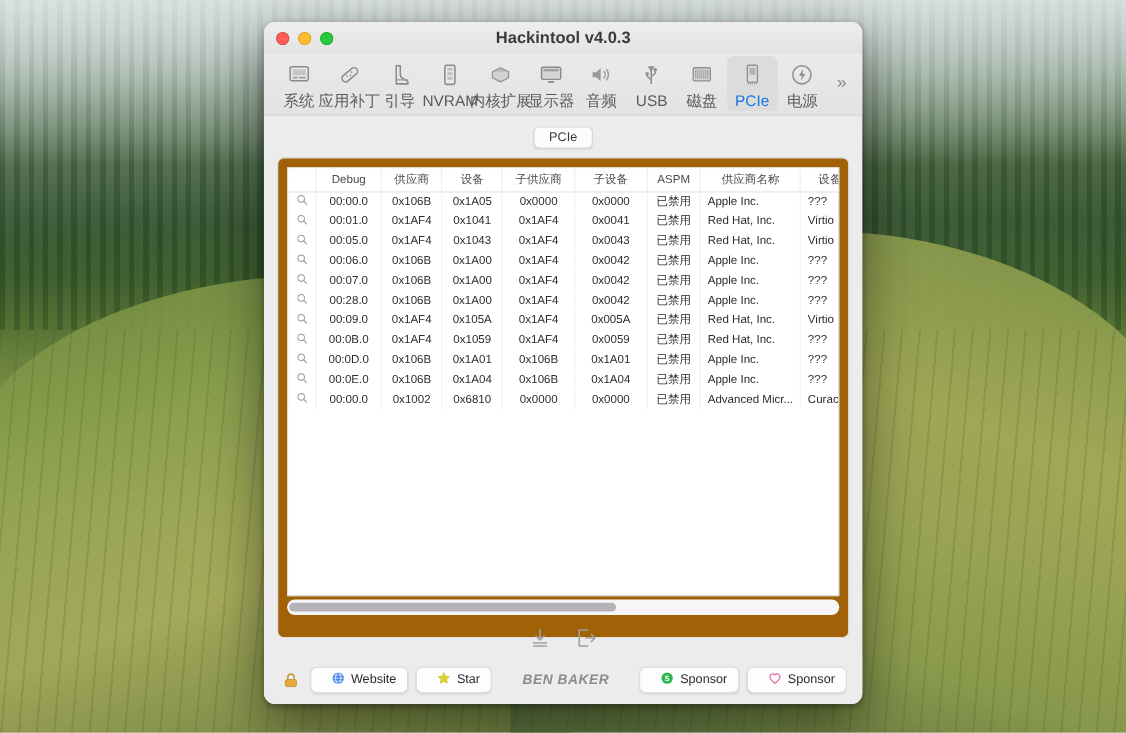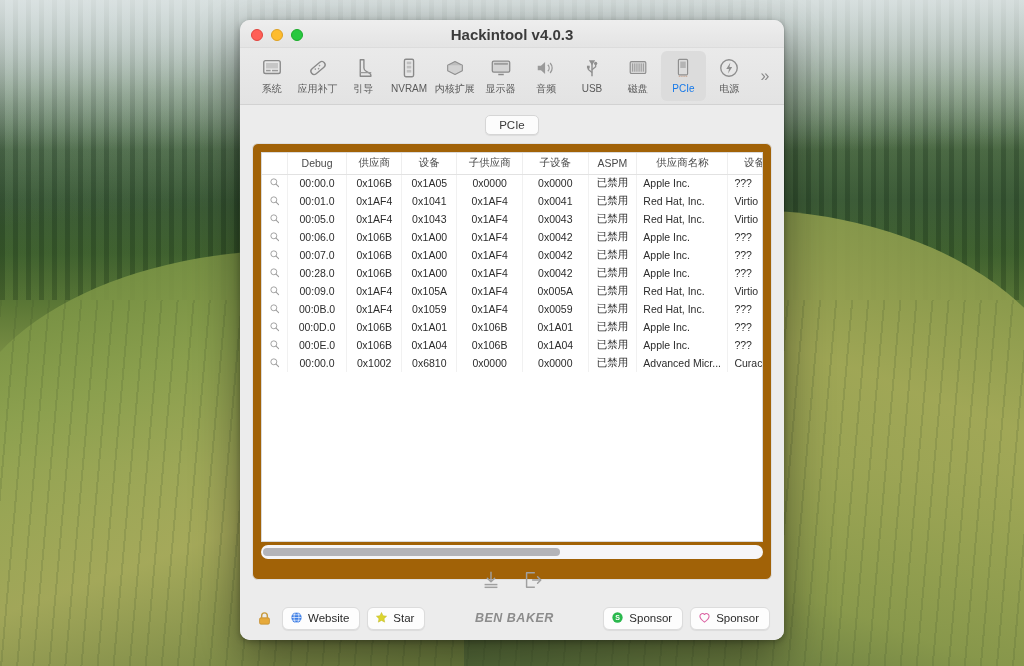--- a/index.html
+++ b/index.html
@@ -75,21 +75,21 @@
     background: linear-gradient(to bottom, #eaeaea, #e3e3e3);
     border-bottom: 1px solid #d2d2d2;
   }
   .tb-item {
     width: 46px; height: 50px; display: flex; flex-direction: column;
     align-items: center; justify-content: flex-start; padding-top: 3px;
     border-radius: 6px; cursor: default;
   }
   .tb-item.sel { background: #dcdcdc; }
   .tb-ico { height: 28px; display: flex; align-items: center; justify-content: center; }
-  .tb-lbl { font-size: 10px; color: #5a5a5a; margin-top: 2px; line-height: 1; white-space: nowrap; }
+  .tb-lbl { font-size: 14px; color: #5a5a5a; margin-top: 2px; line-height: 1; white-space: nowrap; }
   .tb-item.sel .tb-lbl { color: #1678e8; }
   .tb-over {
     margin-left: auto; width: 26px; height: 50px; display: flex;
     align-items: center; justify-content: center; color: #8a8a8a; font-size: 16px;
   }
 
   
   #content { flex: 1; position: relative; padding: 10px 12px 0; }
   #pill-wrap { display: flex; justify-content: center; margin-bottom: 8px; }
   #pill {
@@ -148,21 +148,21 @@
   .act { width: 26px; height: 26px; display: flex; align-items: center; justify-content: center; }
 
   
   #footer {
     flex: 0 0 44px; display: flex; align-items: center;
     padding: 0 14px; gap: 7px; background: #ececec;
   }
   .fbtn {
     display: inline-flex; align-items: center; gap: 5px;
     background: #fdfdfd; border: 1px solid #dcdcdc; border-radius: 6px;
-    padding: 3px 10px 3px 7px; font-size: 11.5px; color: #2b2b2b;
+    padding: 3px 10px 3px 18px; font-size: 11.5px; color: #2b2b2b;
     box-shadow: 0 1px 1px rgba(0,0,0,.07);
   }
   #lockbtn { padding: 0 2px; display: flex; align-items: center; }
   #brand {
     flex: 1; text-align: center; font-size: 12.5px; font-weight: bold;
     font-style: italic; letter-spacing: .5px; color: #8c8c8c;
     font-family: "Liberation Sans", sans-serif;
   }
 </style>
 </head>

